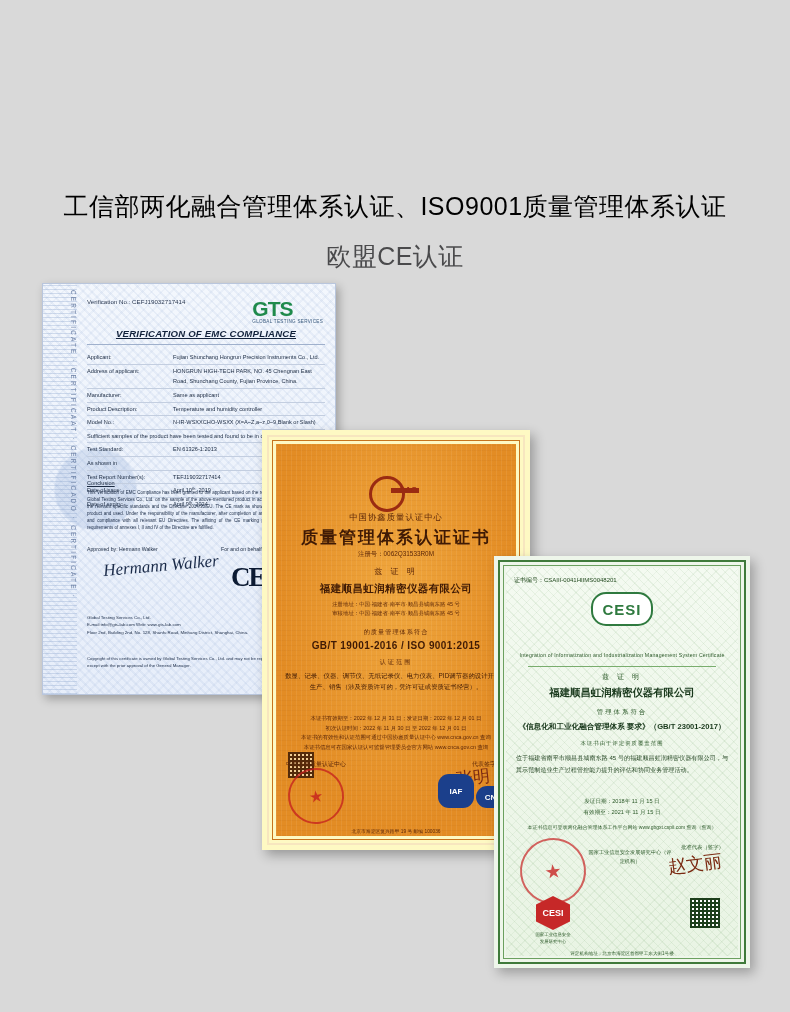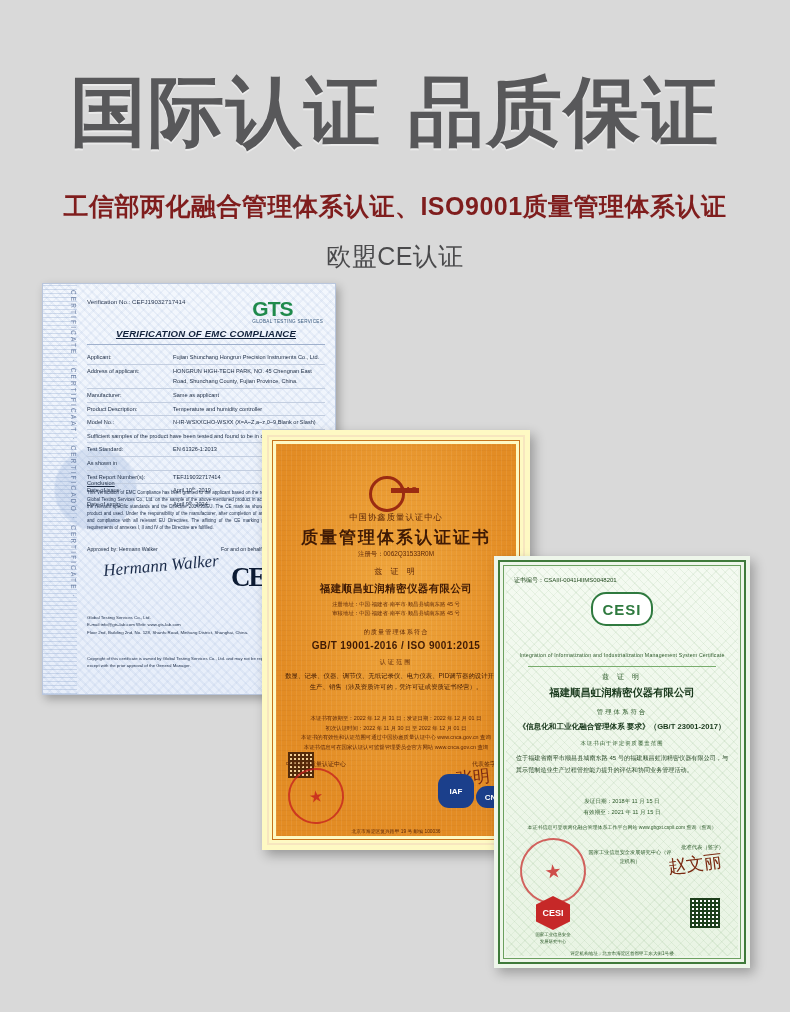--- a/index.html
+++ b/index.html
@@ -19,21 +19,21 @@
     font-size:76px;font-weight:bold;letter-spacing:2px;
     color:#58585a;
     line-height:1.05;
     white-space:nowrap;
     text-shadow:0 2px 0 rgba(255,255,255,.45);
   }
   .headline .gap{display:inline-block;width:26px;}
   .subline1{
     position:absolute;top:190px;left:0;width:790px;
     text-align:center;
-    font-size:25px;color:#7f1d1d;letter-spacing:.5px;font-weight:bold;
+    font-size:25px;color:#000000;letter-spacing:.5px;
   }
   .subline2{
     position:absolute;top:240px;left:0;width:790px;
     text-align:center;
     font-size:25px;color:#4a4a4c;letter-spacing:.5px;
   }
 
   
   .cert1{
     position:absolute;left:42px;top:283px;width:292px;height:410px;
@@ -338,23 +338,20 @@
   .c3-bottom{
     position:absolute;left:0;right:0;bottom:12px;text-align:center;
     font-size:4.6px;color:#2d5a2a;
   }
 </style>
 </head>
 <body>
 
 <div class="page">
 
-  <div class="headline">
-    <span>国际认证</span><span class="gap"></span><span>品质保证</span>
-  </div>
   <div class="subline1">工信部两化融合管理体系认证、ISO9001质量管理体系认证</div>
   <div class="subline2">欧盟CE认证</div>
 
   <div class="cert1">
     <div class="c1-guilloche"></div>
     <div class="c1-sideband">CERTIFICATE · CERTIFICAAT · CERTIFICADO · CERTIFICATE ·</div>
 
     <div class="c1-head">
       <div class="c1-vno">
         <span>Verification No.:</span>

